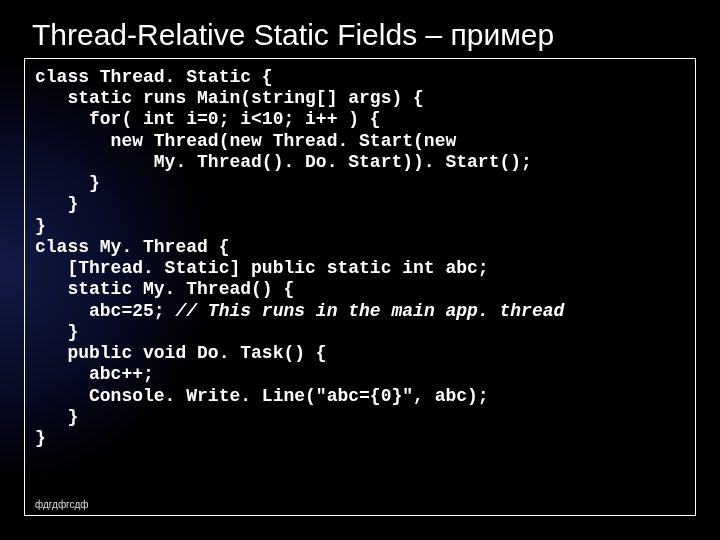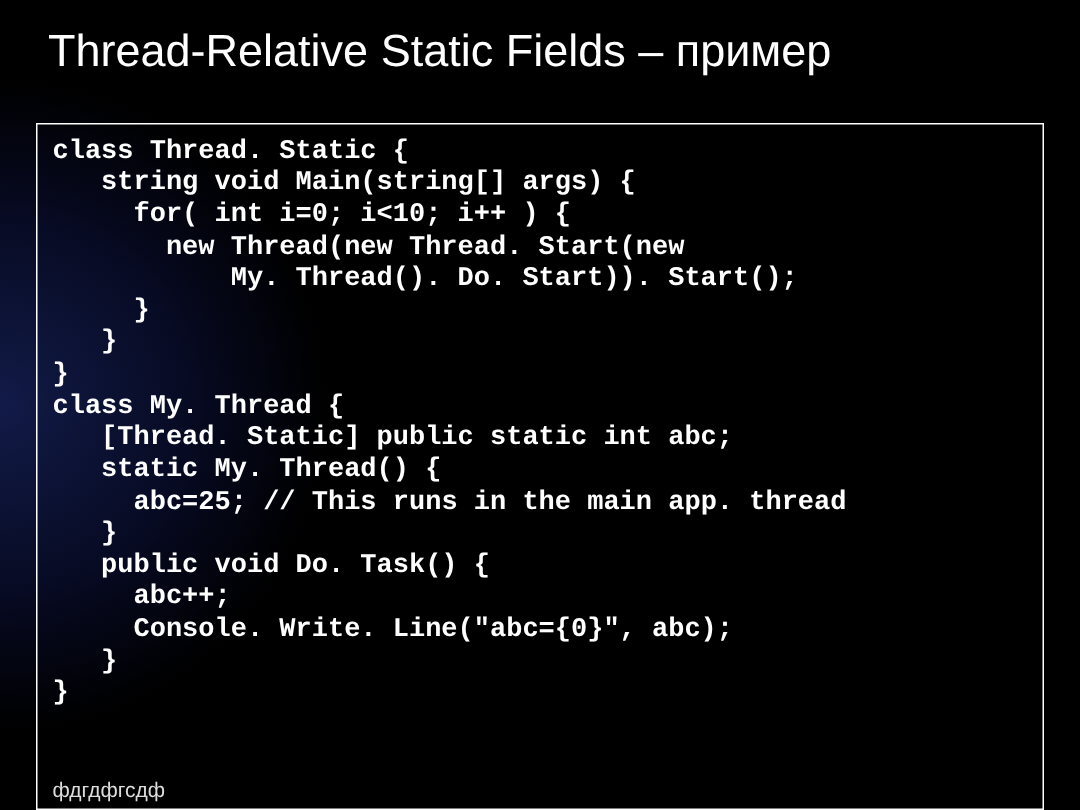--- a/index.html
+++ b/index.html
@@ -32,58 +32,59 @@
     z-index: 1;
     width: 720px;
     height: 540px;
     box-sizing: border-box;
     padding: 18px 24px 12px 24px;
   }
   .title {
     color: #fff;
     font-size: 30px;
     font-weight: 400;
-    margin: 0 0 30px 8px;
+    margin: 0 0 6px 8px;
     letter-spacing: 0px;
     white-space: nowrap;
   }
   .codebox {
     border: 1px solid #fff;
     padding: 8px 10px 20px 10px;
     color: #fff;
     font-family: "Courier New", Courier, monospace;
     font-weight: bold;
     font-size: 18px;
     line-height: 1.18;
     white-space: pre;
     box-sizing: border-box;
     width: 100%;
     height: 458px;
     position: relative;
   }
   .comment {
+    font-style: italic;
     text-align: center;
   }
   .footer {
     position: absolute;
     left: 10px;
     bottom: 4px;
     font-family: Arial, Helvetica, sans-serif;
-    font-size: 14px;
+    font-size: 10px;
     font-weight: 400;
     color: #ddd;
   }
 </style>
 </head>
 <body>
 
 <div class="slide">
   <h1 class="title">Thread-Relative Static Fields – пример</h1>
   <div class="codebox"><span>class Thread. Static {</span>
-<span>   string void Main(string[] args) {</span>
+<span>   static runs Main(string[] args) {</span>
 <span>     for( int i=0; i&lt;10; i++ ) {</span>
 <span>       new Thread(new Thread. Start(new</span>
 <span>           My. Thread(). Do. Start)). Start();</span>
 <span>     }</span>
 <span>   }</span>
 <span>}</span>
 <span>class My. Thread {</span>
 <span>   [Thread. Static] public static int abc;</span>
 <span>   static My. Thread() {</span>
 <span>     abc=25; </span><span class="comment">// This runs in the main app. thread</span>

